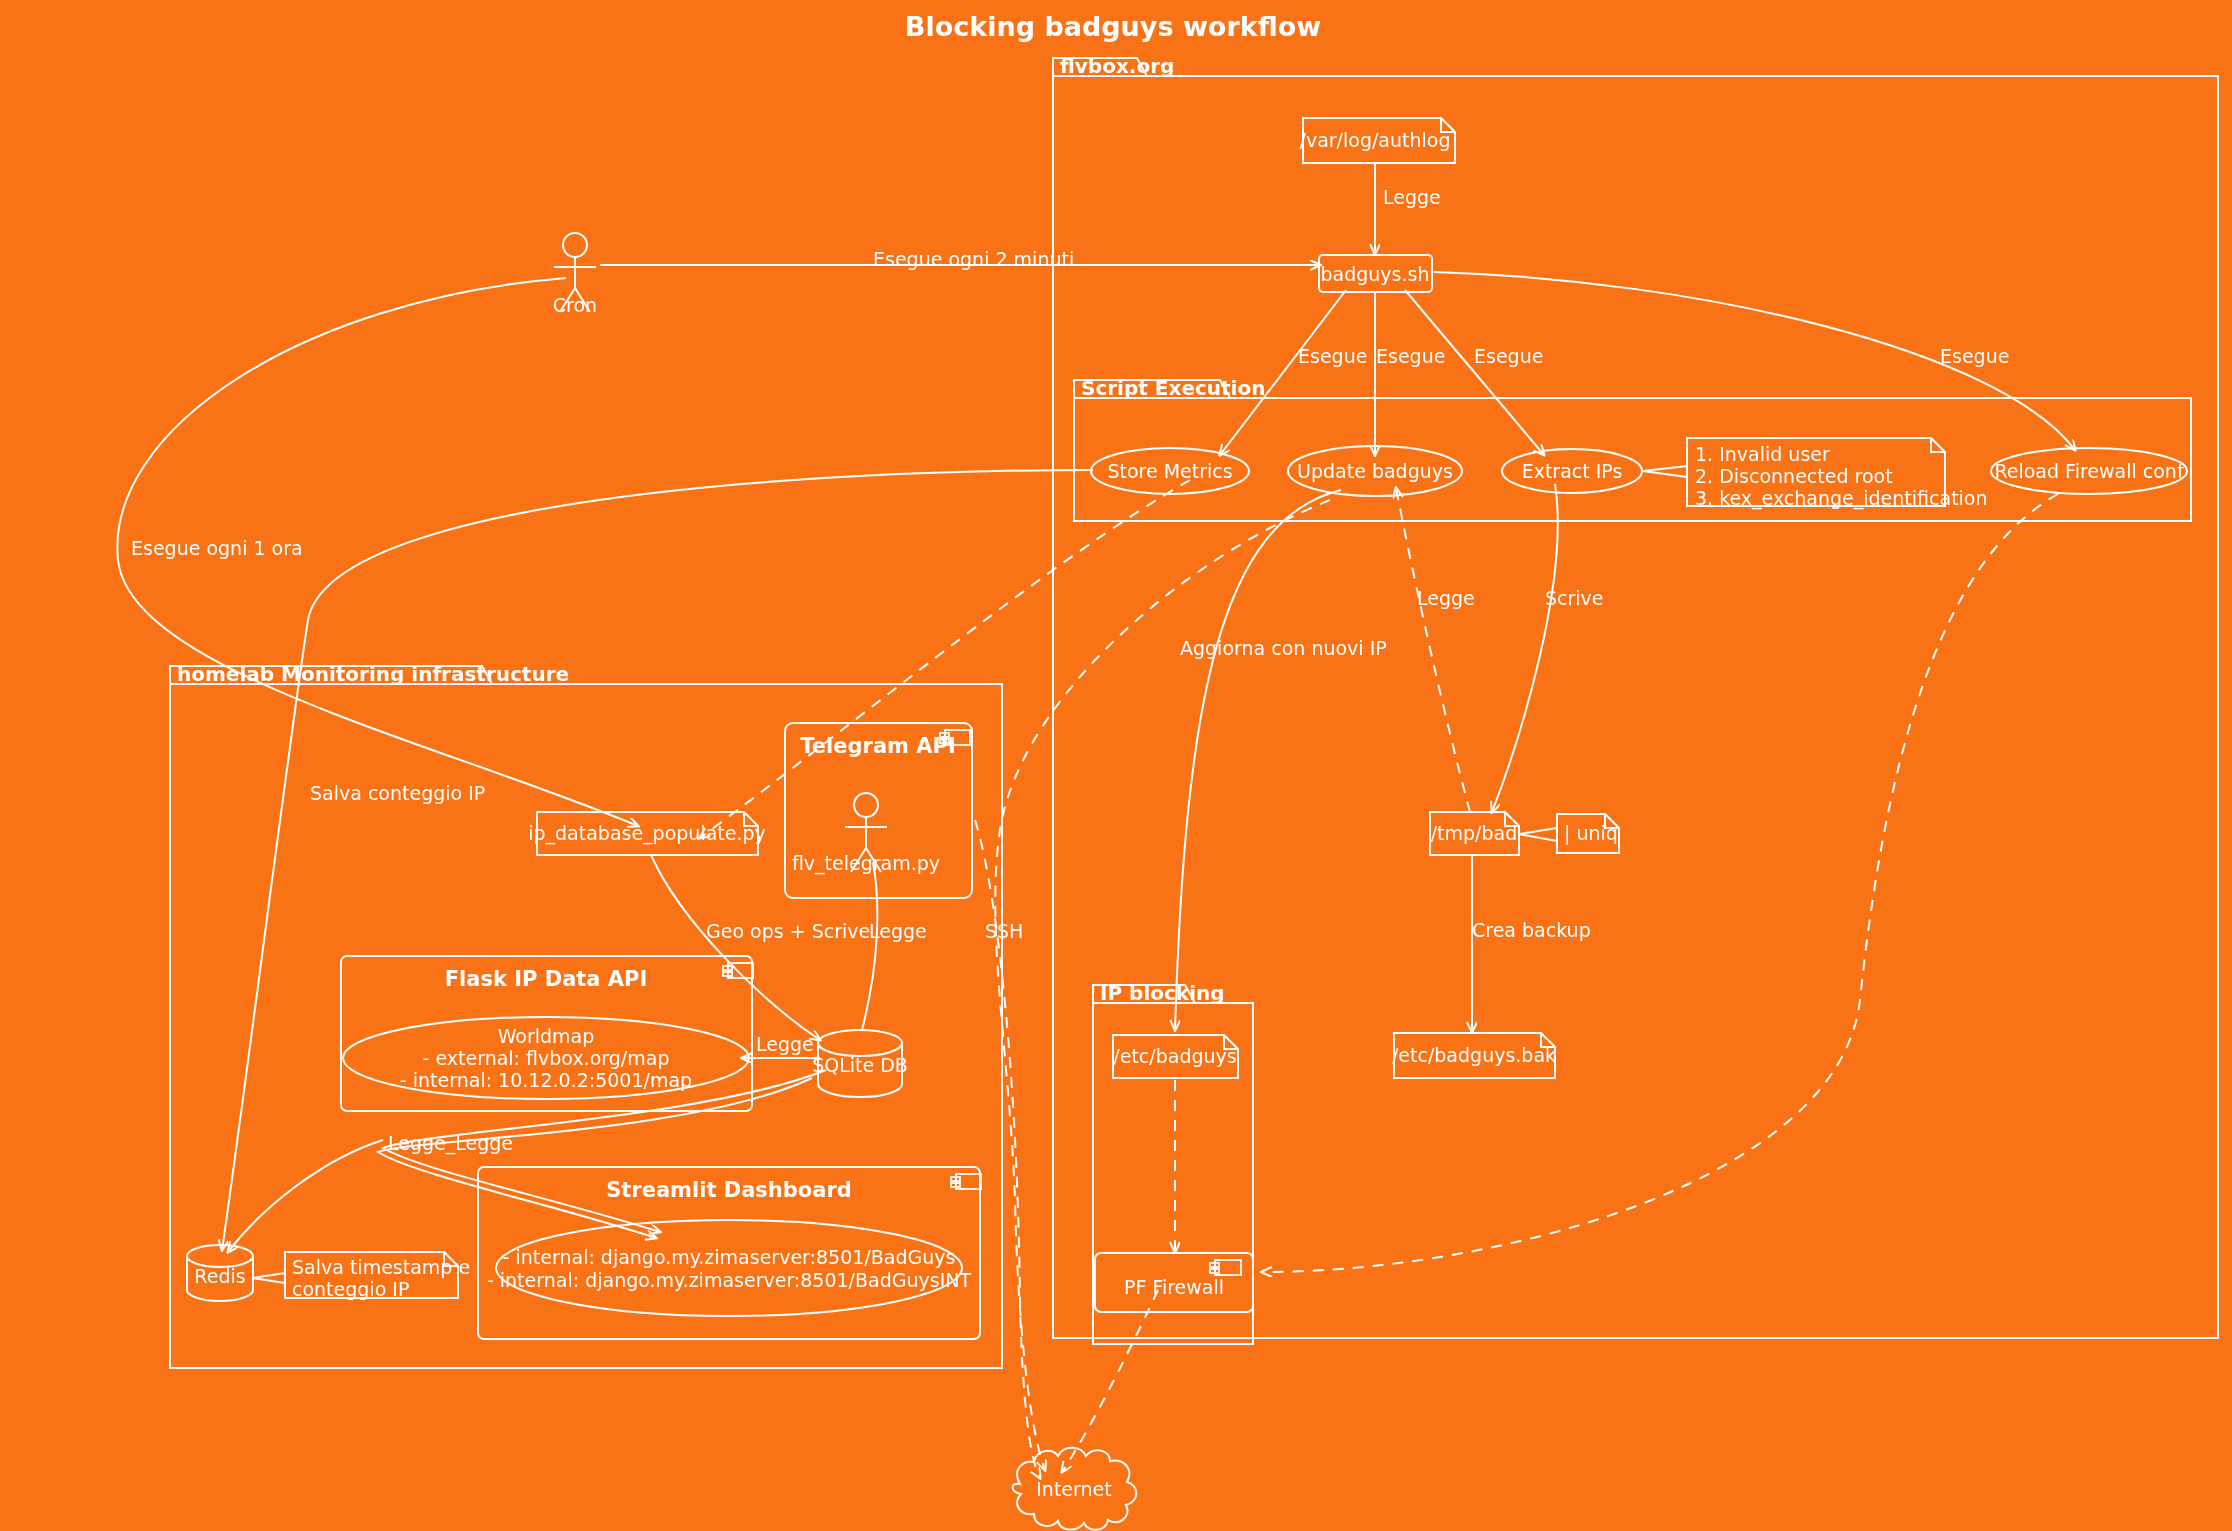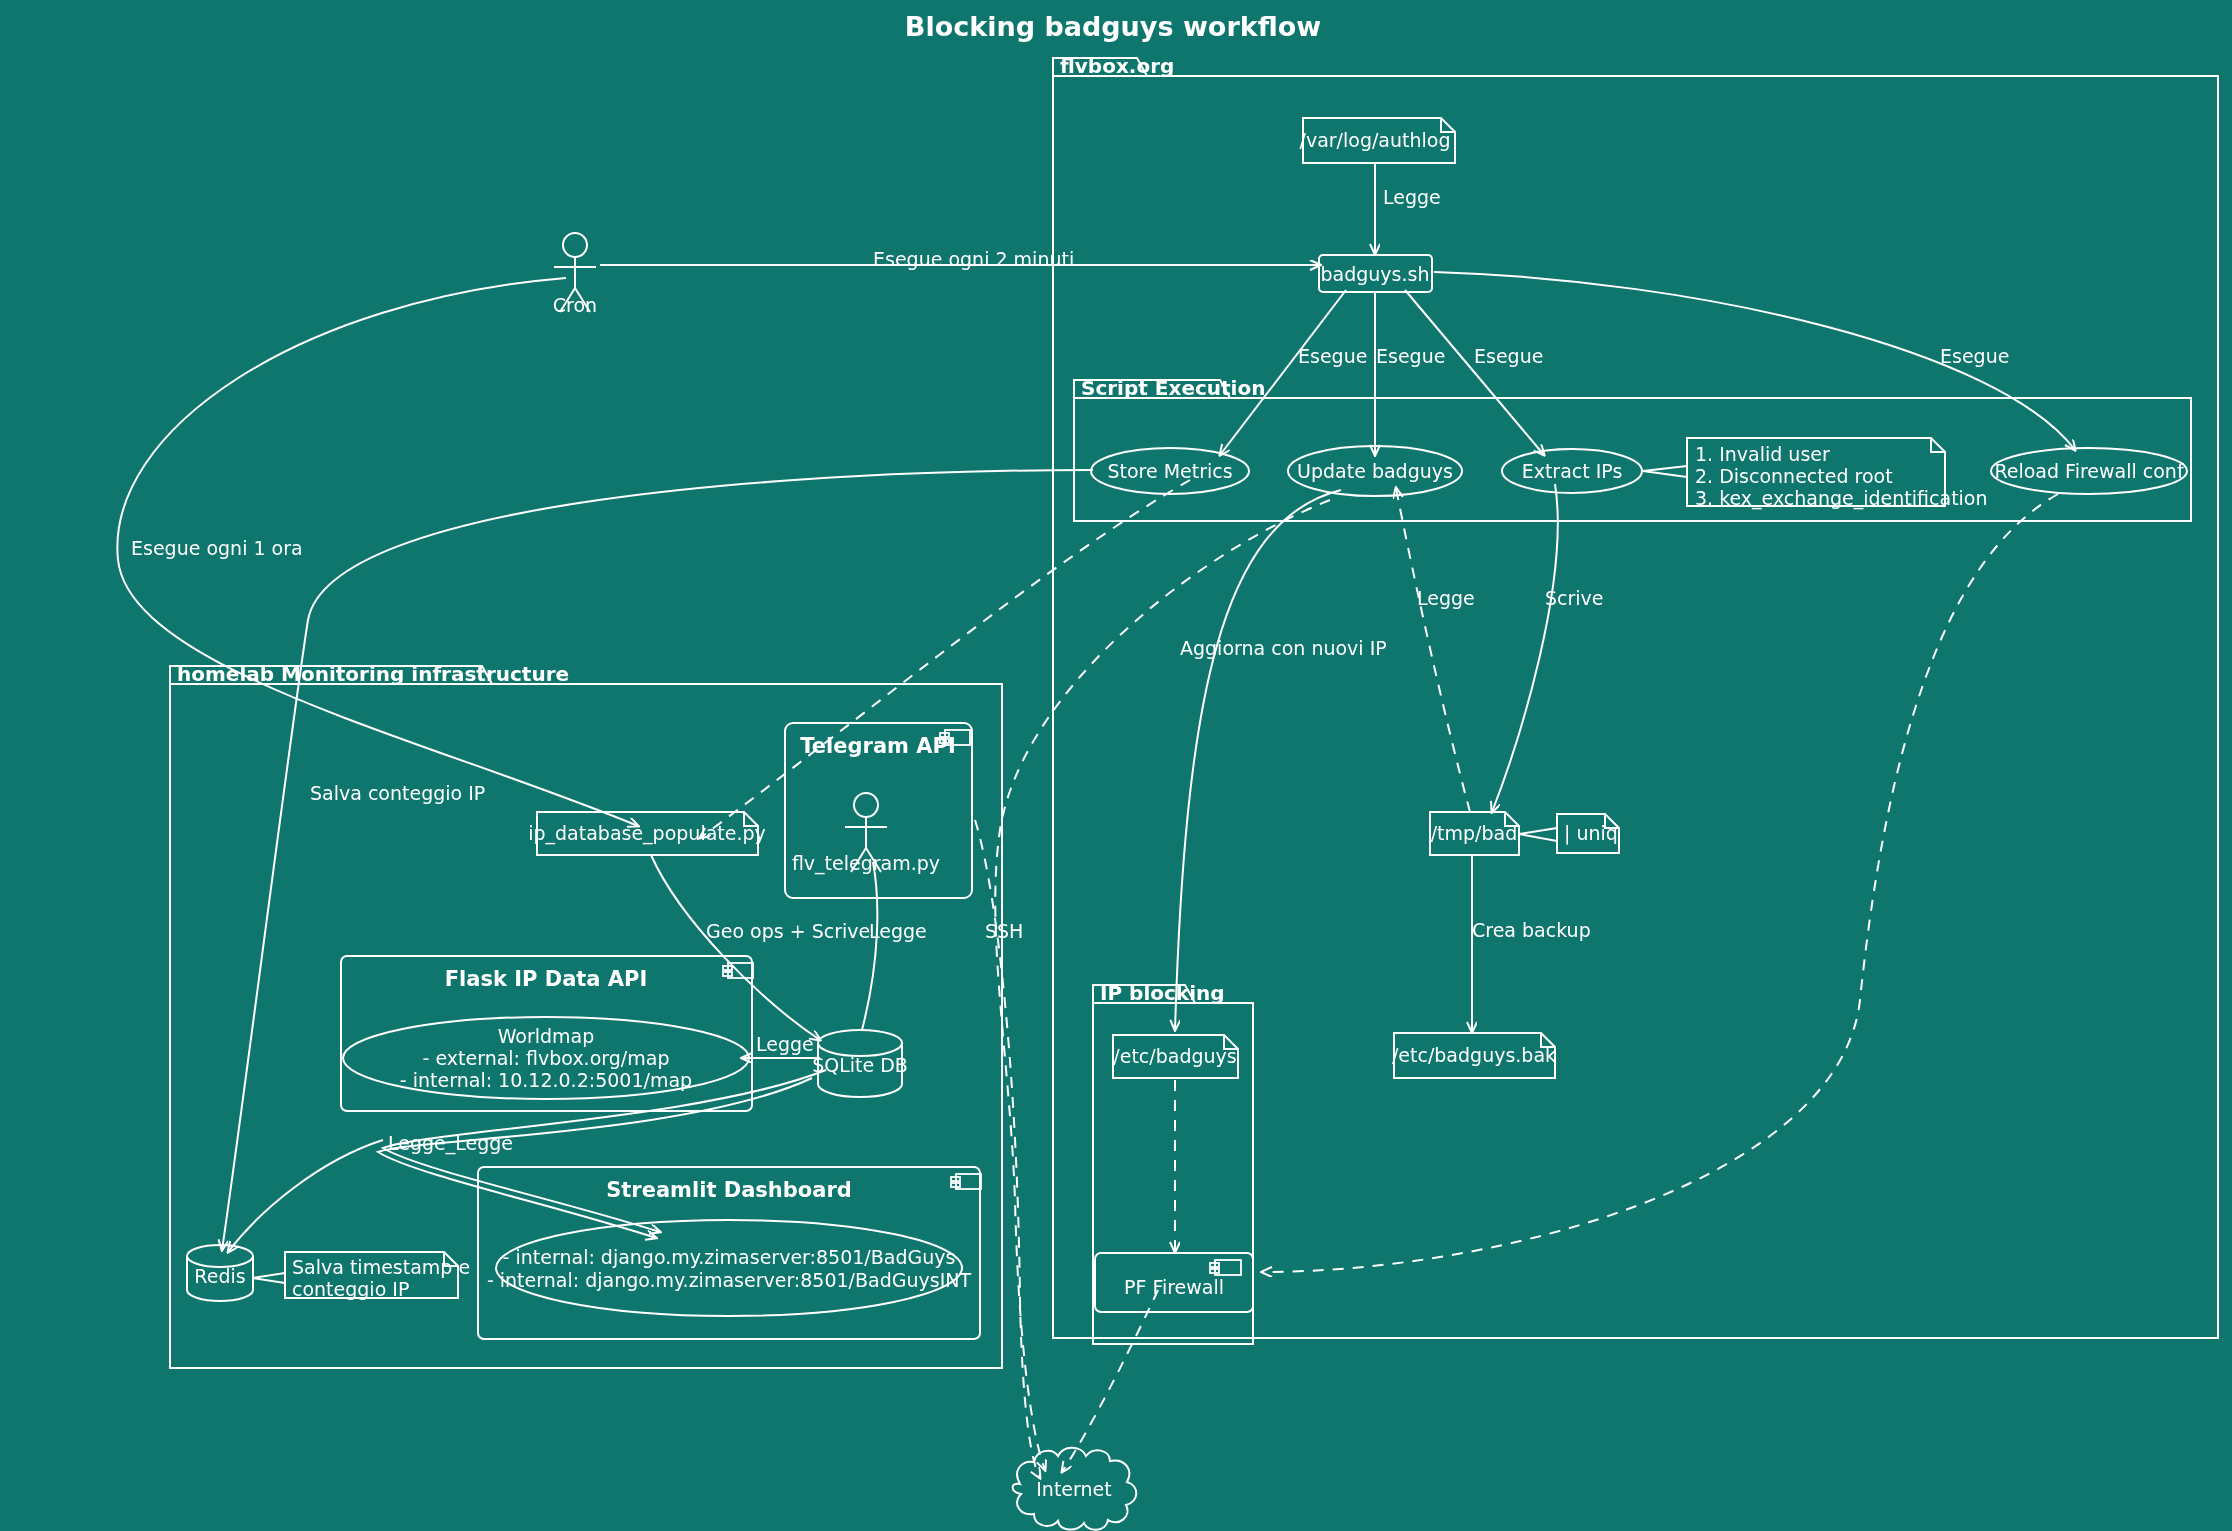--- a/index.html
+++ b/index.html
@@ -10,21 +10,21 @@
   body {
     width: 2232px;
     height: 1531px;
     overflow: hidden;
     font-family: "DejaVu Sans", sans-serif;
   }
   #diagram-root {
     position: relative;
     width: 2232px;
     height: 1531px;
-    background: #0f766e;
+    background: #f97316;
   }
   svg.board {
     display: block;
     width: 2232px;
     height: 1531px;
   }
   .stroke {
     fill: none;
     stroke: #ffffff;
     stroke-width: 2;

